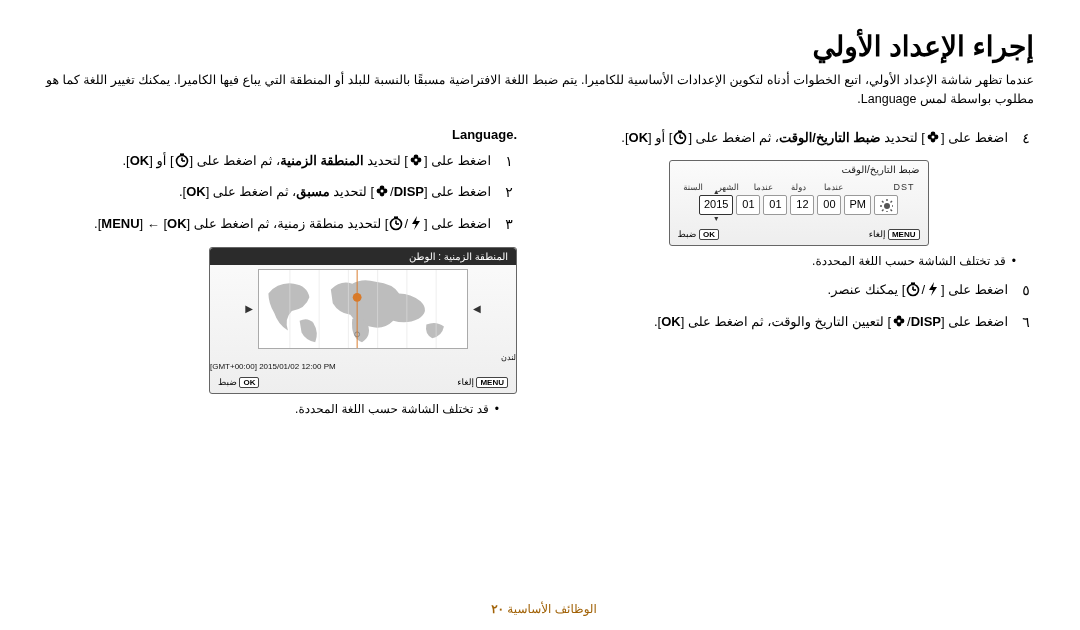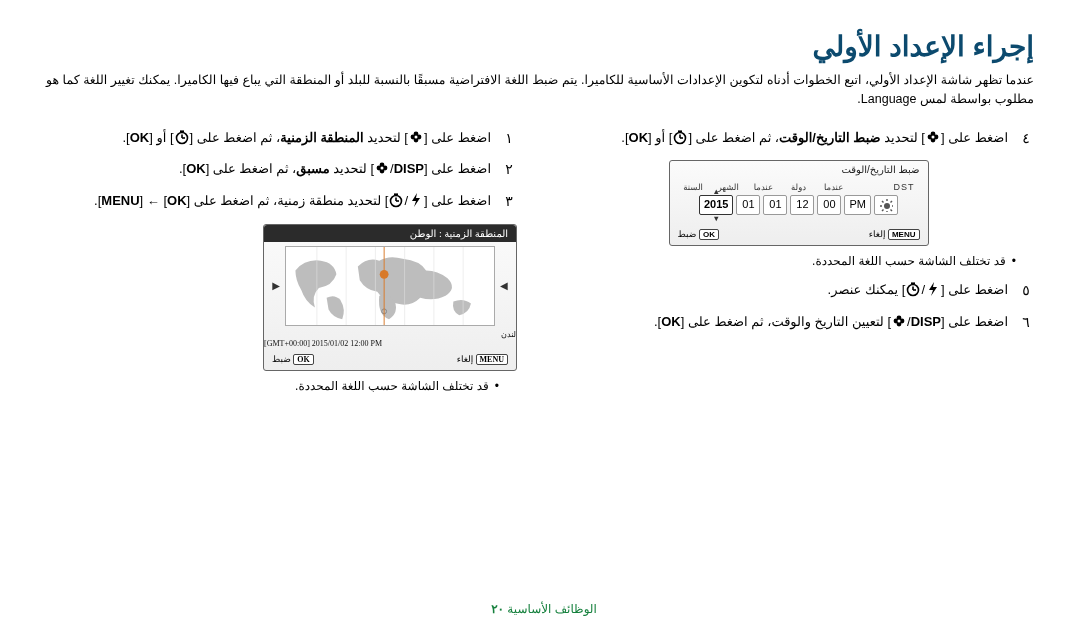--- a/index.html
+++ b/index.html
@@ -15,21 +15,21 @@
       height: 630px;
       padding: 30px 46px 0 46px;
       position: relative;
       direction: rtl;
     }
     .page-title {
       font-size: 28px;
       font-weight: bold;
       text-align: right;
       margin-bottom: 8px;
-      color: #0c4a6e;
+      color: #000000;
     }
     .intro {
       font-size: 12.5px;
       text-align: justify;
       margin-bottom: 18px;
       line-height: 1.5;
     }
     .columns {
       display: flex;
       flex-direction: row-reverse;
@@ -87,23 +87,23 @@
     svg.inline-icon {
       display: inline;
       vertical-align: -3px;
     }
 
     
     .screen {
       background: linear-gradient(#fbfbfb, #eee);
       border: 1px solid #666;
       border-radius: 3px;
-      width: 254px;
+      width: 308px;
       margin: 10px 0 6px auto;
-      font-family: Liberation Serif, serif;
+      font-family: Liberation Sans, sans-serif;
       direction: rtl;
     }
     .screen-header {
       background: #2b2b2b;
       color: #fff;
       font-size: 10px;
       padding: 3px 8px;
       border-radius: 3px 3px 0 0;
     }
     .screen-map-area {
@@ -215,39 +215,39 @@
     }
     .dt-cell.selected::after {
       content: "▾";
       position: absolute;
       bottom: -9px;
       left: 0;
       right: 0;
       font-size: 8px;
       color: #333;
     }
-    .dt-cell.wide { min-width: 34px; font-weight: bold; }
+    .dt-cell.wide { min-width: 34px; }
     .dt-dst { font-size: 9px; letter-spacing: 1px; min-width: 26px; }
     .sun-icon svg { display: block; margin: 0 auto; }
     .dt-footer {
       display: flex;
       justify-content: space-between;
       padding: 12px 8px 5px 8px;
       font-size: 9px;
     }
 
     
     .page-footer {
       position: absolute;
       bottom: 14px;
       left: 0;
       right: 0;
       text-align: center;
       font-size: 12px;
-      color: #15803d;
+      color: #a16207;
     }
     .page-footer .pg {
       font-weight: bold;
       margin-left: 8px;
     }
   </style>
 </head>
 <body>
 
 <svg width="0" height="0" style="position:absolute">
@@ -283,20 +283,21 @@
     </g>
   </defs>
 </svg>
 
 <h1 class="page-title">إجراء الإعداد الأولي</h1>
 <p class="intro">عندما تظهر شاشة الإعداد الأولي، اتبع الخطوات أدناه لتكوين الإعدادات الأساسية للكاميرا. يتم ضبط اللغة الافتراضية مسبقًا بالنسبة للبلد أو المنطقة التي يباع فيها الكاميرا. يمكنك تغيير اللغة كما هو مطلوب بواسطة لمس Language.</p>
 
 <div class="columns">
 
   <div class="col">
+    <div class="section-heading">Language.</div>
 
     <ol class="steps">
       <li>
         <span class="num">١</span>
         <span class="txt">
           <span>اضغط على [</span><svg class="inline-icon" width="16" height="16">
               <use href="#ic-flower"></use>
             </svg><span>] لتحديد </span><b>المنطقة الزمنية</b><span>، ثم اضغط على [</span><svg class="inline-icon" width="16" height="16">
               <use href="#ic-timer"></use>
             </svg><span>] أو [</span><span class="ui-key">OK</span><span>].</span>

